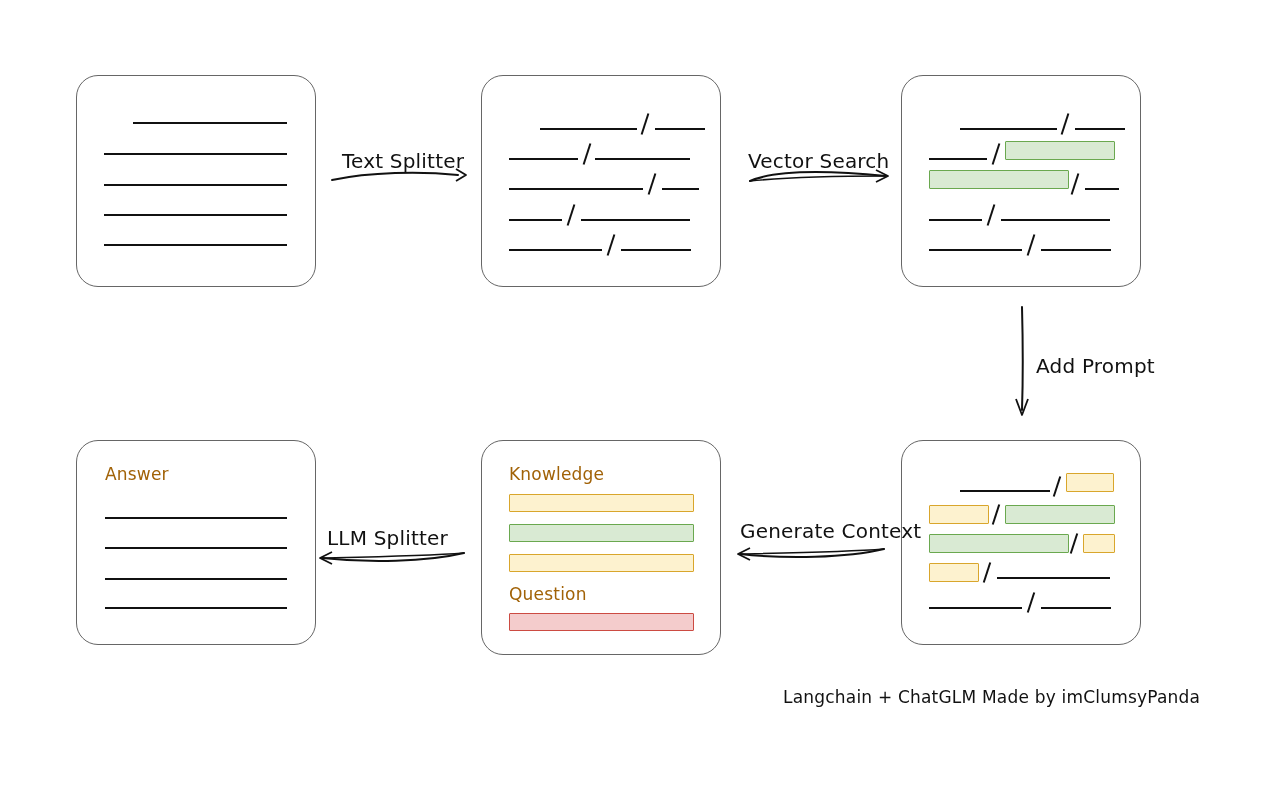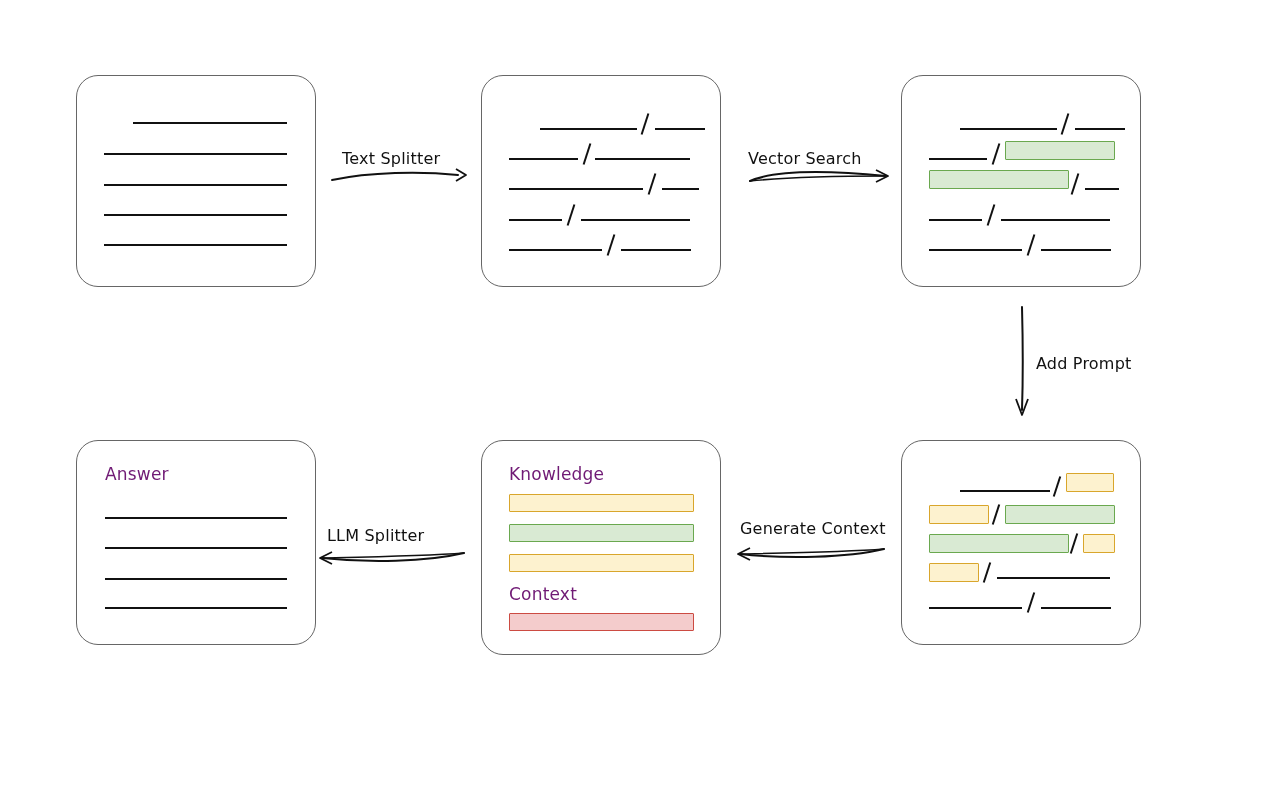--- a/index.html
+++ b/index.html
@@ -24,21 +24,21 @@
     border: 1.4px solid #666666;
     border-radius: 22px;
     background: #ffffff;
   }
 
   
   .box-heading {
     position: absolute;
     font-family: "DejaVu Sans", sans-serif;
     font-size: 17px;
-    color: #701a75;
+    color: #a16207;
     letter-spacing: 0.2px;
     white-space: nowrap;
   }
 
   
   .text-line {
     position: absolute;
     height: 0;
     border-top: 2px solid #111111;
   }
@@ -61,21 +61,21 @@
     border-radius: 1px;
   }
   .chunk.green  { background: #d9ead3; border-color: #6aa84f; }
   .chunk.yellow { background: #fdf2cf; border-color: #d9a62c; }
   .chunk.red    { background: #f4cccc; border-color: #cc4b42; }
 
   
   .arrow-label {
     position: absolute;
     font-family: "DejaVu Sans", sans-serif;
-    font-size: 16px;
+    font-size: 20px;
     color: #111111;
     white-space: nowrap;
     letter-spacing: 0.2px;
   }
   .arrow-svg {
     position: absolute;
     overflow: visible;
   }
 
   
@@ -190,31 +190,32 @@
     <path d="M148,6 C110,15 50,16 4,11" stroke="#111111" stroke-width="2" fill="none" stroke-linecap="round"></path>
     <path d="M148,6 C110,9 50,10 4,11" stroke="#111111" stroke-width="1.6" fill="none" stroke-linecap="round"></path>
     <path d="M14,5 L2,11 L14,17" stroke="#111111" stroke-width="1.8" fill="none" stroke-linejoin="round"></path>
   </svg>
 
   <div class="doc-box" style="left:481px; top:440px; width:240px; height:215px;"></div>
   <div class="box-heading" style="left:509px; top:464px;">Knowledge</div>
   <div class="chunk yellow" style="left:509px; top:494px; width:185px; height:18px;"></div>
   <div class="chunk green" style="left:509px; top:524px; width:185px; height:18px;"></div>
   <div class="chunk yellow" style="left:509px; top:554px; width:185px; height:18px;"></div>
-  <div class="box-heading" style="left:509px; top:584px;">Context</div>
+  <div class="box-heading" style="left:509px; top:584px;">Question</div>
   <div class="chunk red" style="left:509px; top:613px; width:185px; height:18px;"></div>
 
   <div class="arrow-label" style="left:327px; top:526px;">LLM Splitter</div>
   <svg class="arrow-svg" style="left:318px; top:547px;" width="148" height="24" viewBox="0 0 148 24">
     <path d="M146,6 C108,15 50,16 4,11" stroke="#111111" stroke-width="2" fill="none" stroke-linecap="round"></path>
     <path d="M146,6 C108,9 50,10 4,11" stroke="#111111" stroke-width="1.6" fill="none" stroke-linecap="round"></path>
     <path d="M14,5 L2,11 L14,17" stroke="#111111" stroke-width="1.8" fill="none" stroke-linejoin="round"></path>
   </svg>
 
   <div class="doc-box" style="left:76px; top:440px; width:240px; height:205px;"></div>
   <div class="box-heading" style="left:105px; top:464px;">Answer</div>
   <div class="text-line" style="left:105px; top:517px; width:182px;"></div>
   <div class="text-line" style="left:105px; top:547px; width:182px;"></div>
   <div class="text-line" style="left:105px; top:578px; width:182px;"></div>
   <div class="text-line" style="left:105px; top:607px; width:182px;"></div>
 
+  <div class="footer-text" style="left:783px; top:687px;">Langchain + ChatGLM Made by imClumsyPanda</div>
 
 </div>
 
 </body></html>

